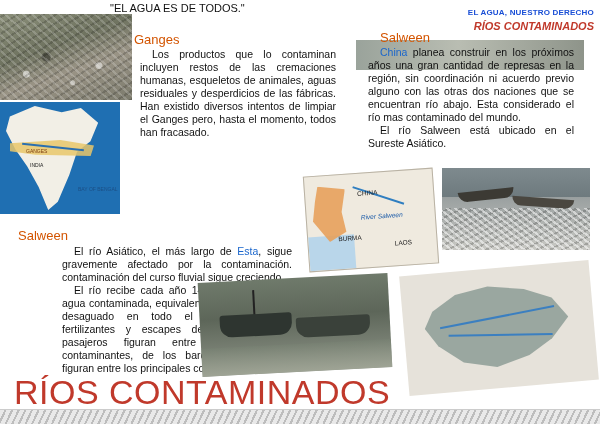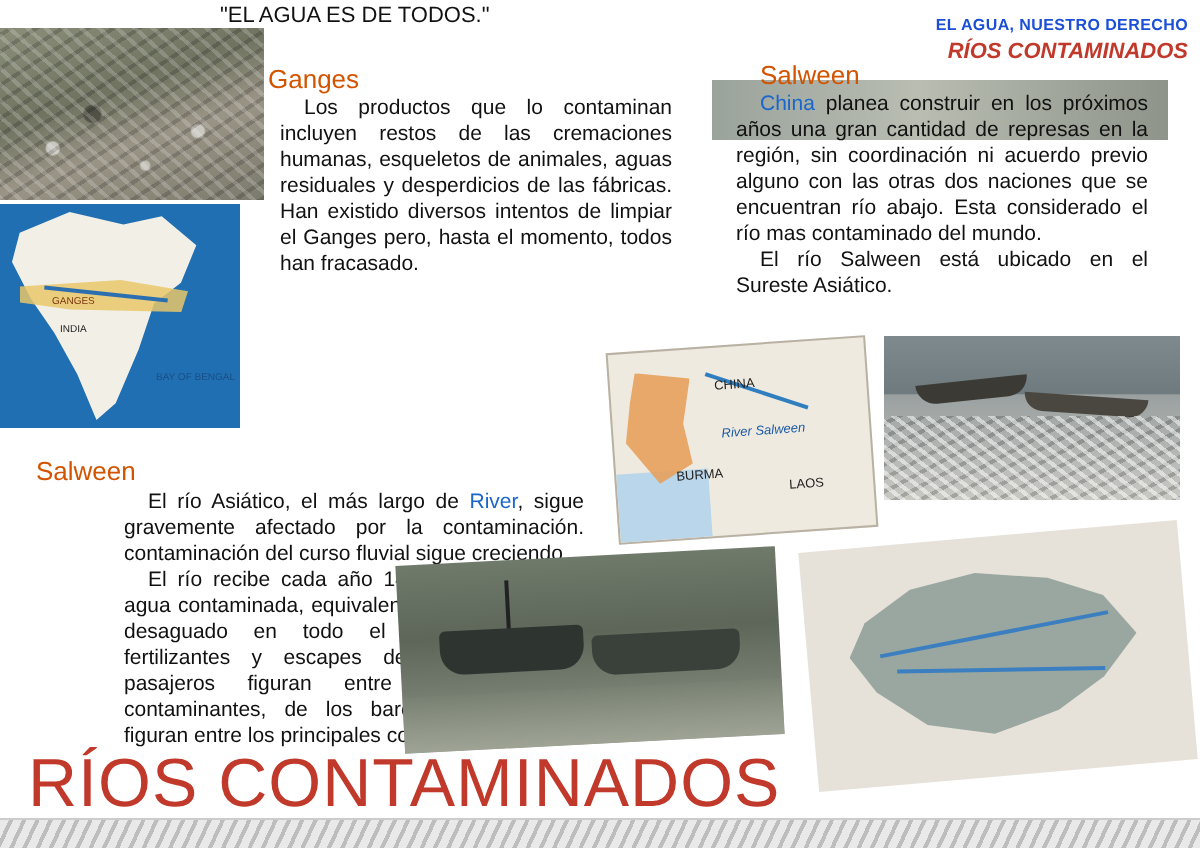--- a/index.html
+++ b/index.html
@@ -305,21 +305,21 @@
 
   <div class="photo" id="photo-boat">
     <div class="b1"></div>
     <div class="b2"></div>
     <div class="debris"></div>
   </div>
 
   <div class="sec-head" id="head-yangtze">Salween</div>
   <div class="body-text" id="txt-yangtze">
     <p>
-      <span>El río Asiático, el más largo de </span><span class="lnk">River</span><span>, sigue gravemente afectado por la contaminación. contaminación del curso fluvial sigue creciendo</span>
+      <span>El río Asiático, el más largo de </span><span class="lnk">Esta</span><span>, sigue gravemente afectado por la contaminación. contaminación del curso fluvial sigue creciendo</span>
     </p>
     <p>El río recibe cada año 14.200 toneladas de agua contaminada, equivalentes al 42% del total desaguado en todo el país. Pesticidas, fertilizantes y escapes de los barcos de pasajeros figuran entre los principales contaminantes, de los barcos de pasajeros figuran entre los principales contaminantes.</p>
   </div>
 
   <div class="photo" id="photo-boats-big">
     <div class="mast"></div>
     <div class="hull1"></div>
     <div class="hull2"></div>
     <div class="water"></div>
   </div>

